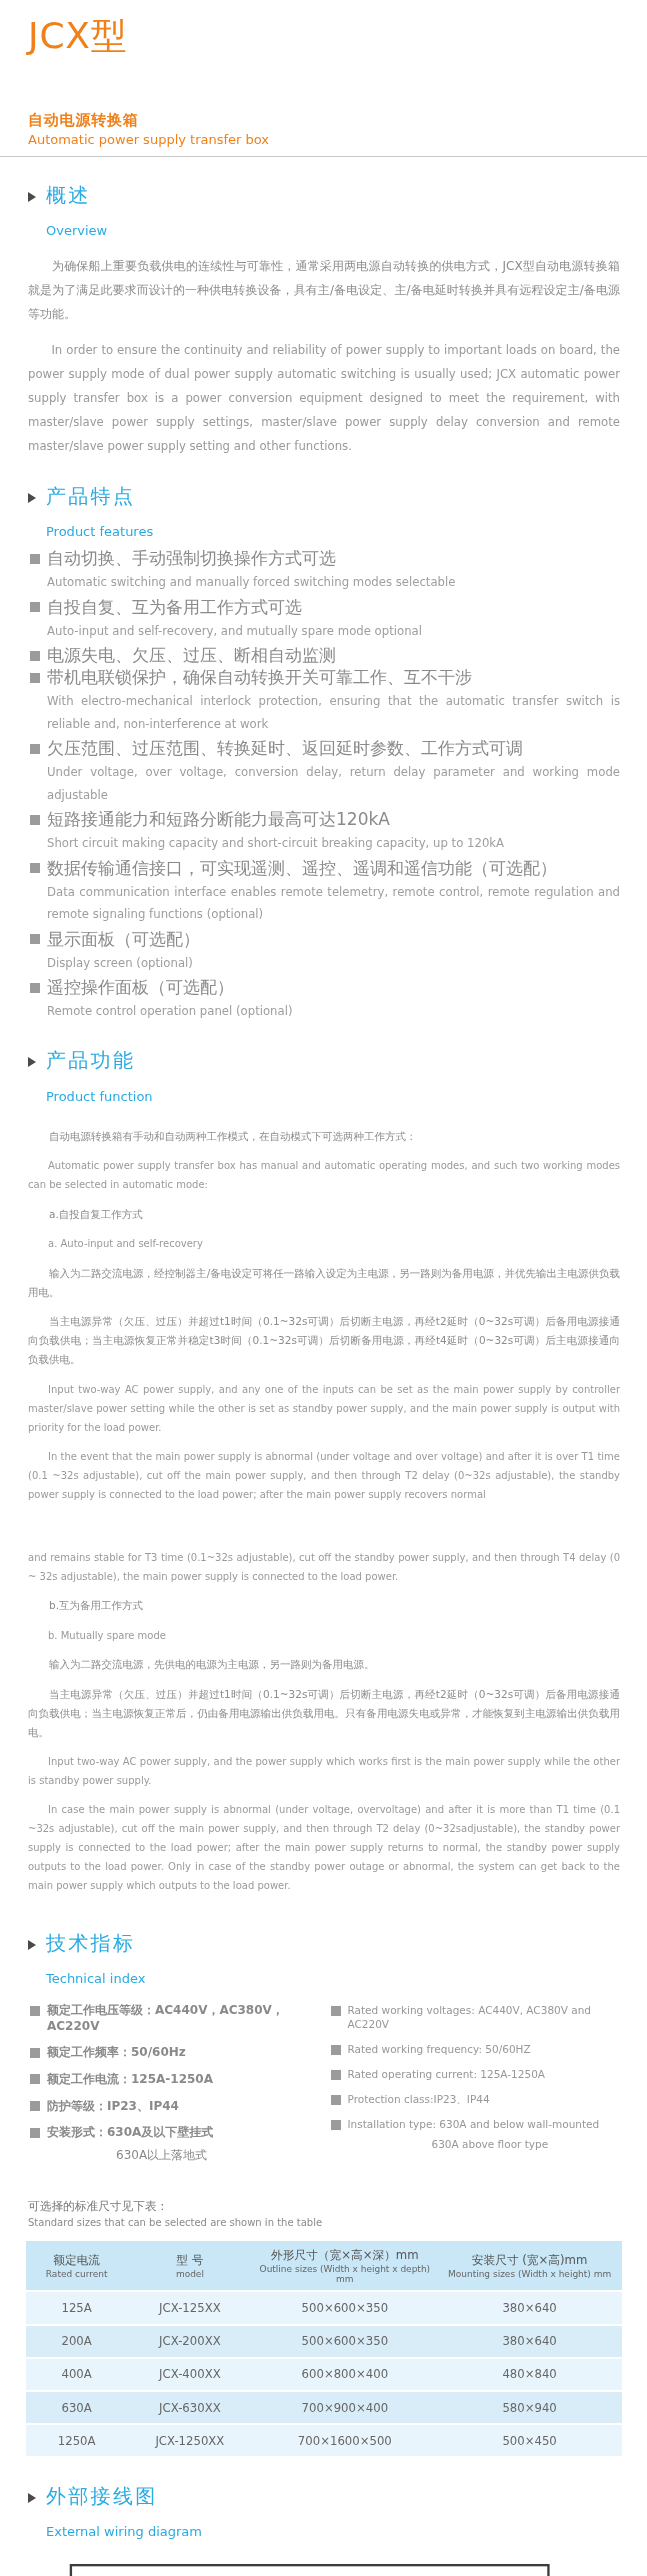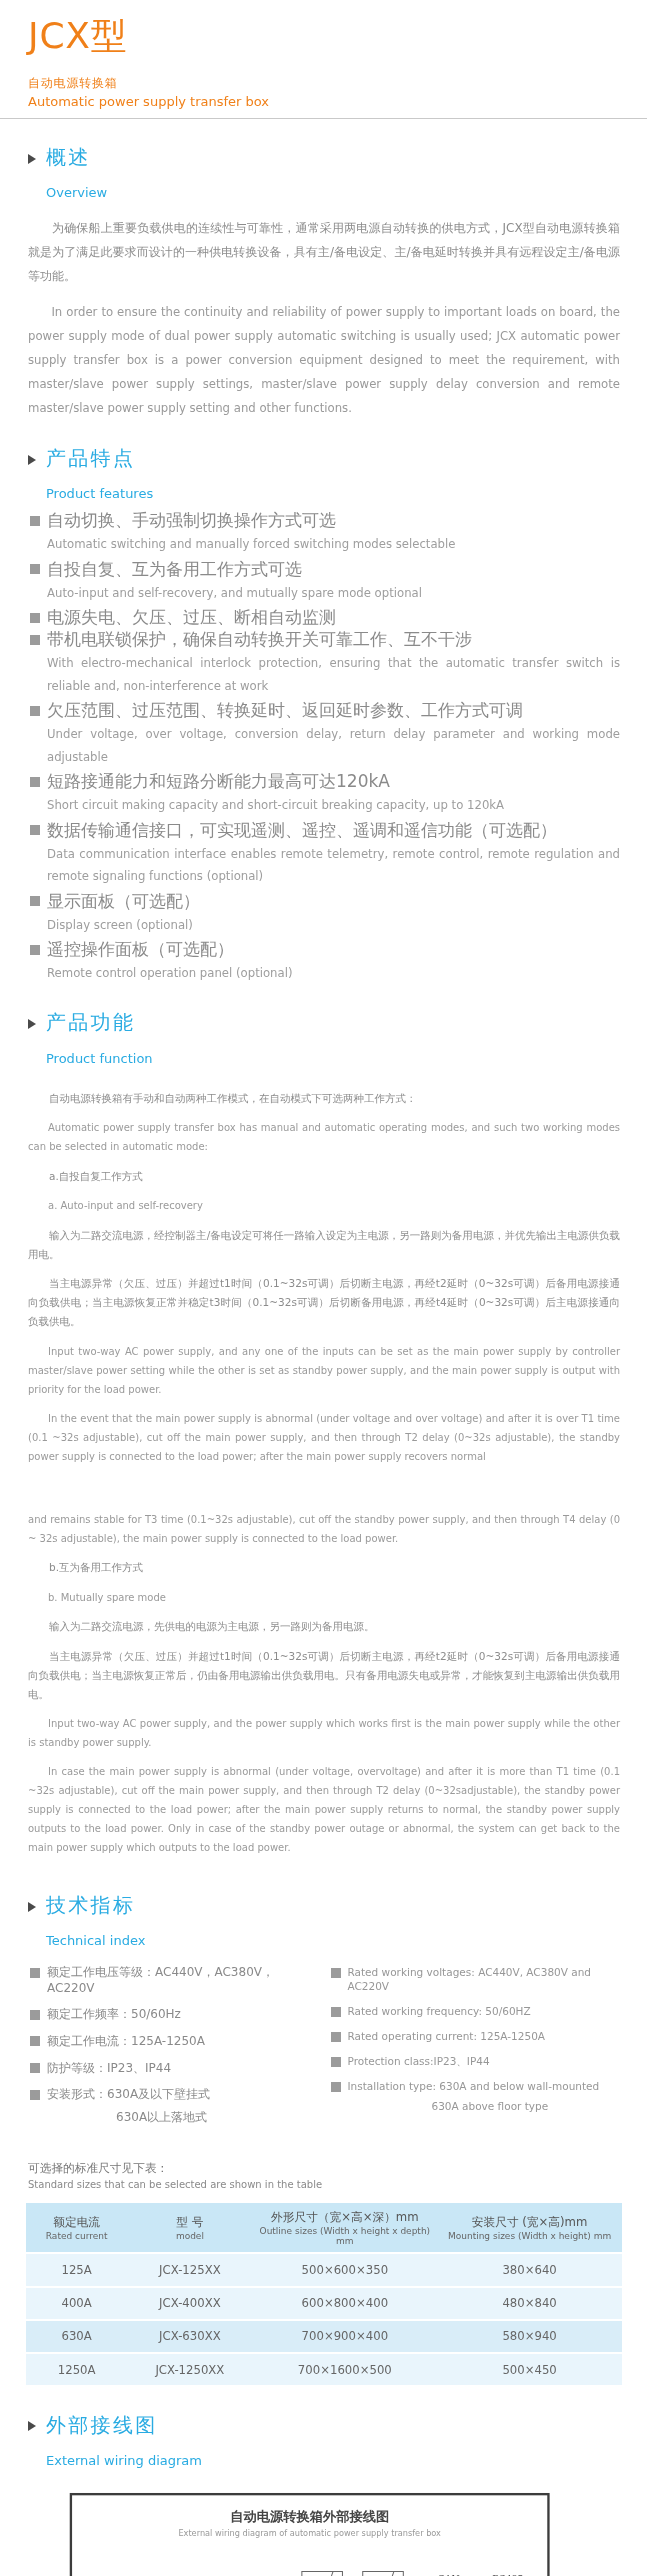--- a/index.html
+++ b/index.html
@@ -2,21 +2,21 @@
 <html style="font-size:12.5px"><head>
 <meta charset="utf-8">
 <style>
   html,body { margin:0; padding:0; background:#fff; }
   body { width:648px; font-family:"DejaVu Sans","Liberation Sans",sans-serif; color:#8c8c8c; }
 
   
   .hdr { display:flex; align-items:flex-start; gap:12.5px; padding:12.5px 0 0 28px;flex-direction:column; }
   .hdr-model { color:#f08019; font-size:36px; line-height:45px; letter-spacing:0.8px; }
   .hdr-right { padding-top:4.7px; }
-  .hdr-zh { color:#f08019; font-size:12px; font-weight:normal; letter-spacing:0.8px; }
+  .hdr-zh { color:#f08019; font-size:15px; font-weight:bold; letter-spacing:0.8px;margin-top:36px; }
   .hdr-en { color:#f08019; font-size:13px; margin-top:2.3px; }
   .divider { border-top:0.8px solid #c9c9c9; margin-top:9.4px; }
 
   
   .sec { margin:26.5px 0 0 28px; display:flex; gap:10px; }
   .tri { margin-top:7.8px; width:0; height:0; border-left:8.6px solid #4a4a4a;
          border-top:5.5px solid transparent; border-bottom:5.5px solid transparent; }
   .sh-zh { color:#29abe2; font-size:20px; letter-spacing:2.3px; line-height:23.4px; }
   .sh-en { color:#29abe2; font-size:13px; margin-top:16px; }
 
@@ -38,21 +38,21 @@
   .col { flex:1; min-width:0; }
   .fp-zh { font-size:10.5px; line-height:19px; color:#8c8c8c; text-align:justify; text-indent:2em; }
   .fp-en { font-size:10px; line-height:19px; color:#9a9a9a; text-align:justify; text-indent:2em; }
   .noind { text-indent:0; }
 
   
   .tech-cols { display:flex; gap:11px; margin:17px 28px 0 30px; }
   .tech-col { flex:1; min-width:0; }
   .ti { display:flex; gap:7px; align-items:flex-start; margin-bottom:11px; }
   .ti .sq { margin-top:2.3px; }
-  .ti-zh { font-size:12px; color:#8a8a8a; line-height:15.6px; }
+  .ti-zh { font-size:12px; color:#8a8a8a; line-height:15.6px;font-weight:bold; }
   .ti-en { font-size:10.5px; color:#979797; line-height:14px; }
   .ti-cont-zh { margin:-4.7px 0 11px 86px; font-size:12px; color:#8a8a8a; }
   .ti-cont-en { margin:-4.7px 0 11px 101px; font-size:10.5px; color:#979797; }
 
   
   .size-intro-zh { margin:23.4px 28px 0; font-size:11.7px; color:#777; }
   .size-intro-en { margin:3.9px 28px 0; font-size:10px; color:#8a8a8a; }
   table.sizes { border-collapse:separate; border-spacing:0 2.3px; margin:11px 26px 0; width:596px; }
   table.sizes th { background:#c9e7f6; padding:6.2px 3.1px; font-weight:normal; }
   table.sizes th .h-zh { font-size:11.7px; color:#555; display:block; }
@@ -263,20 +263,26 @@
       <th style="width:31%">
           <span class="h-zh">安装尺寸 (宽×高)mm</span>
           <span class="h-en">Mounting sizes (Width x height) mm</span>
         </th>
     </tr>
   </thead>
   <tbody>
     <tr class="r-light">
       <td>125A</td>
       <td>JCX-125XX</td>
+      <td>500×600×350</td>
+      <td>380×640</td>
+    </tr>
+    <tr class="r-dark">
+      <td>200A</td>
+      <td>JCX-200XX</td>
       <td>500×600×350</td>
       <td>380×640</td>
     </tr>
     <tr class="r-light">
       <td>400A</td>
       <td>JCX-400XX</td>
       <td>600×800×400</td>
       <td>480×840</td>
     </tr>
     <tr class="r-dark">

